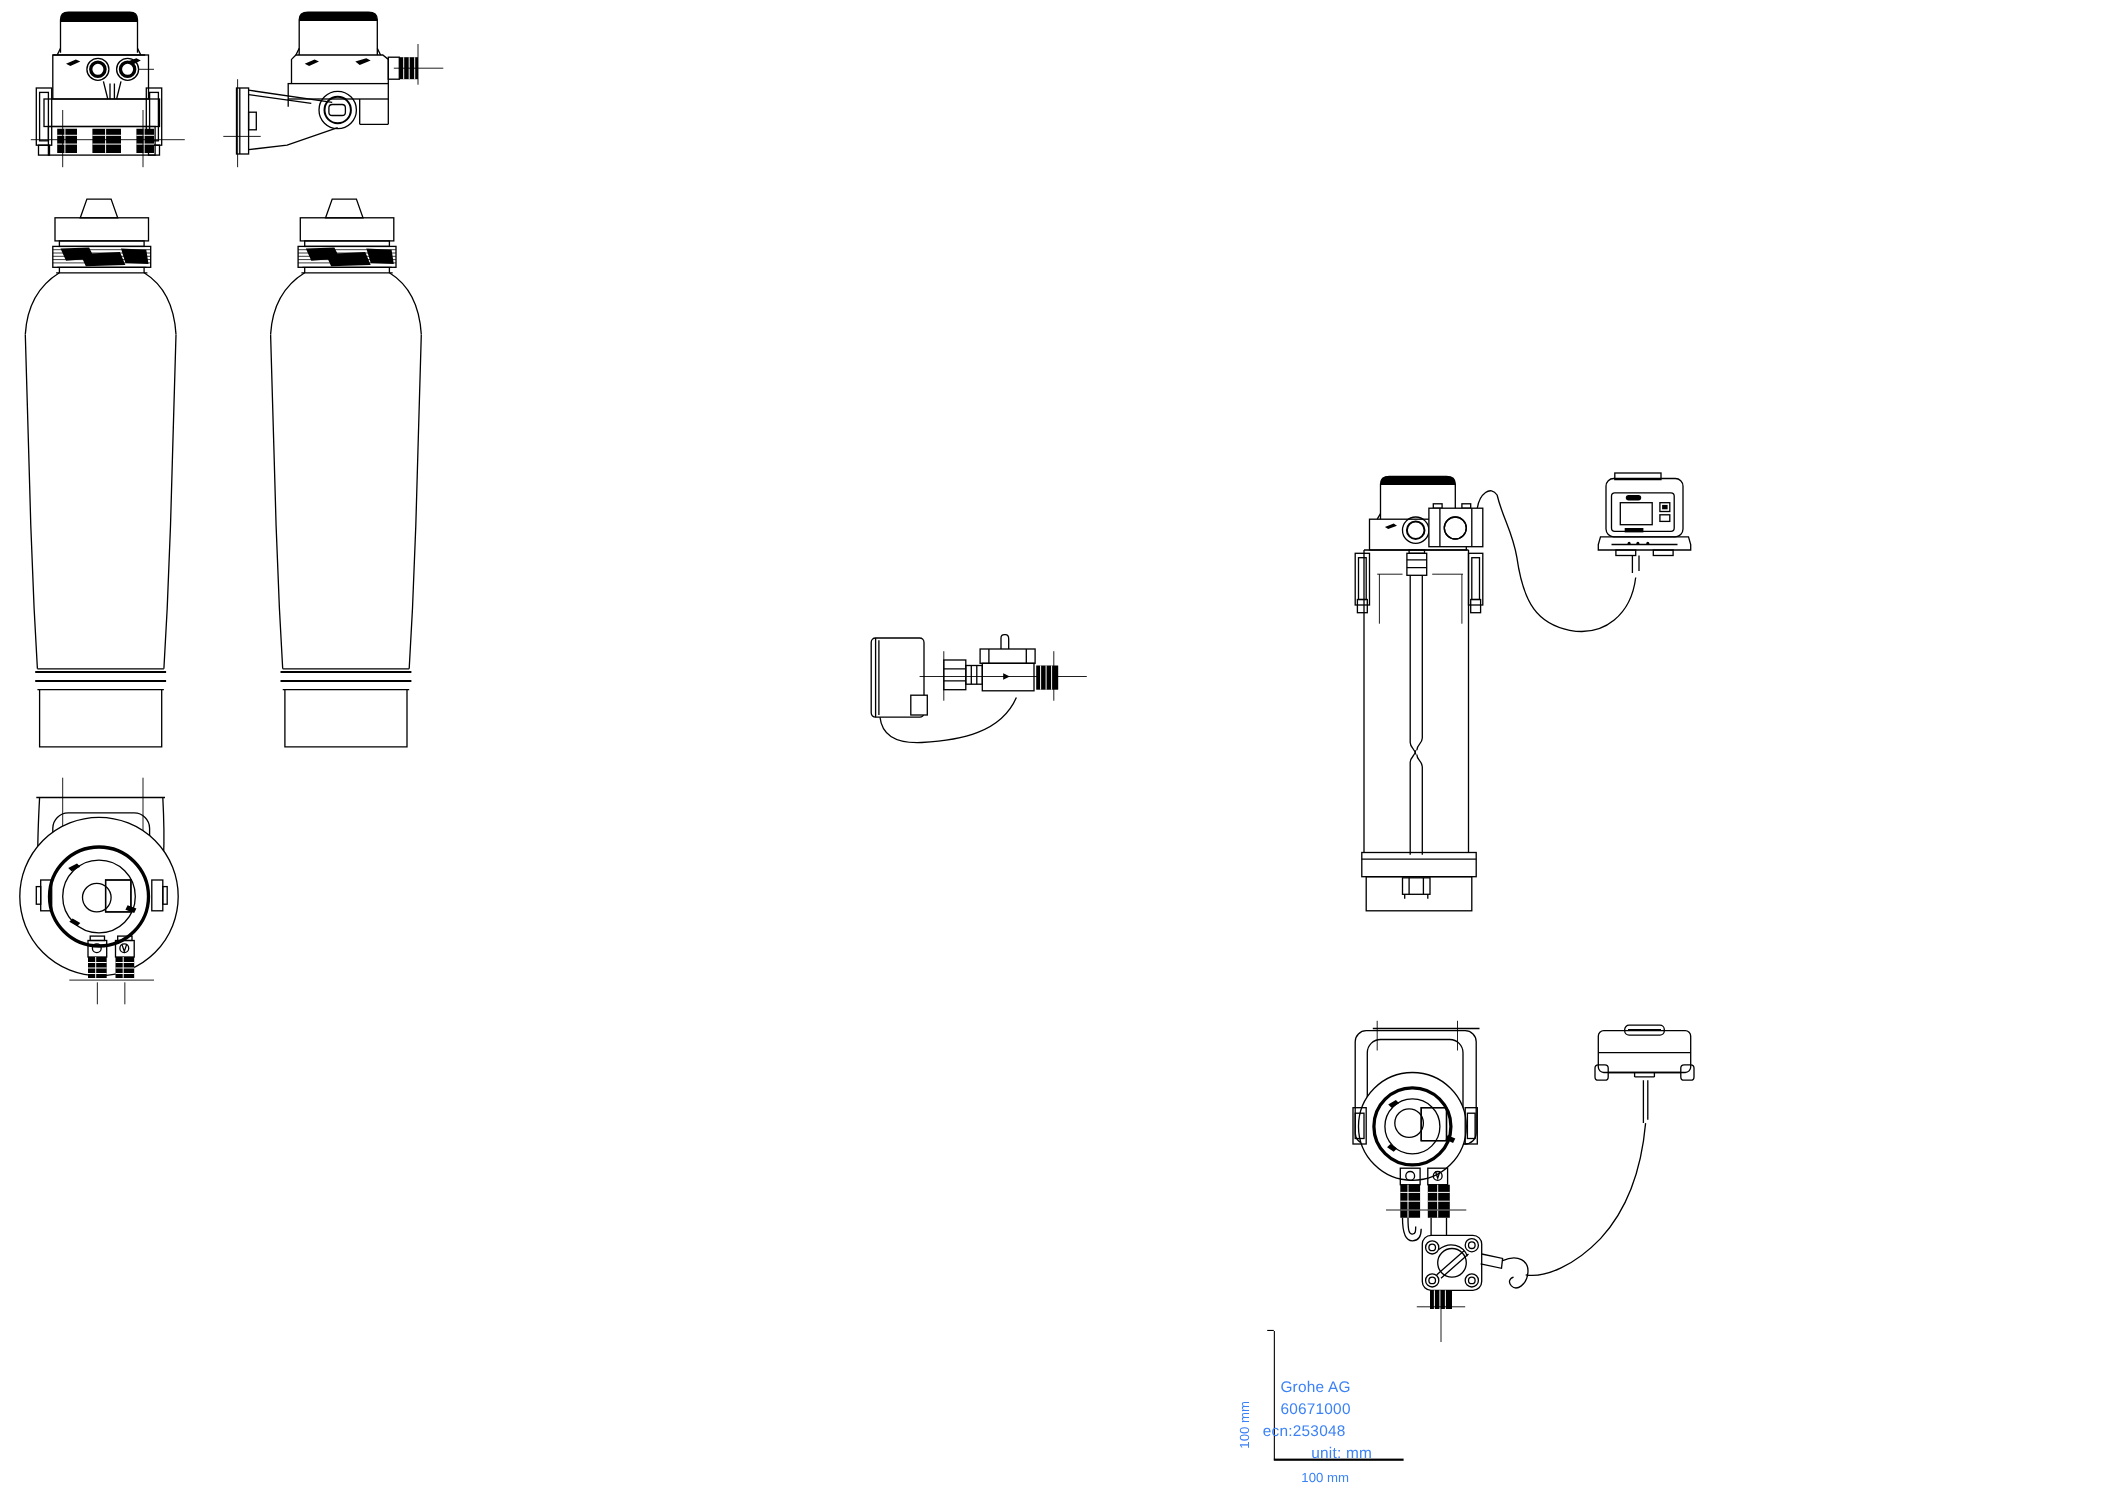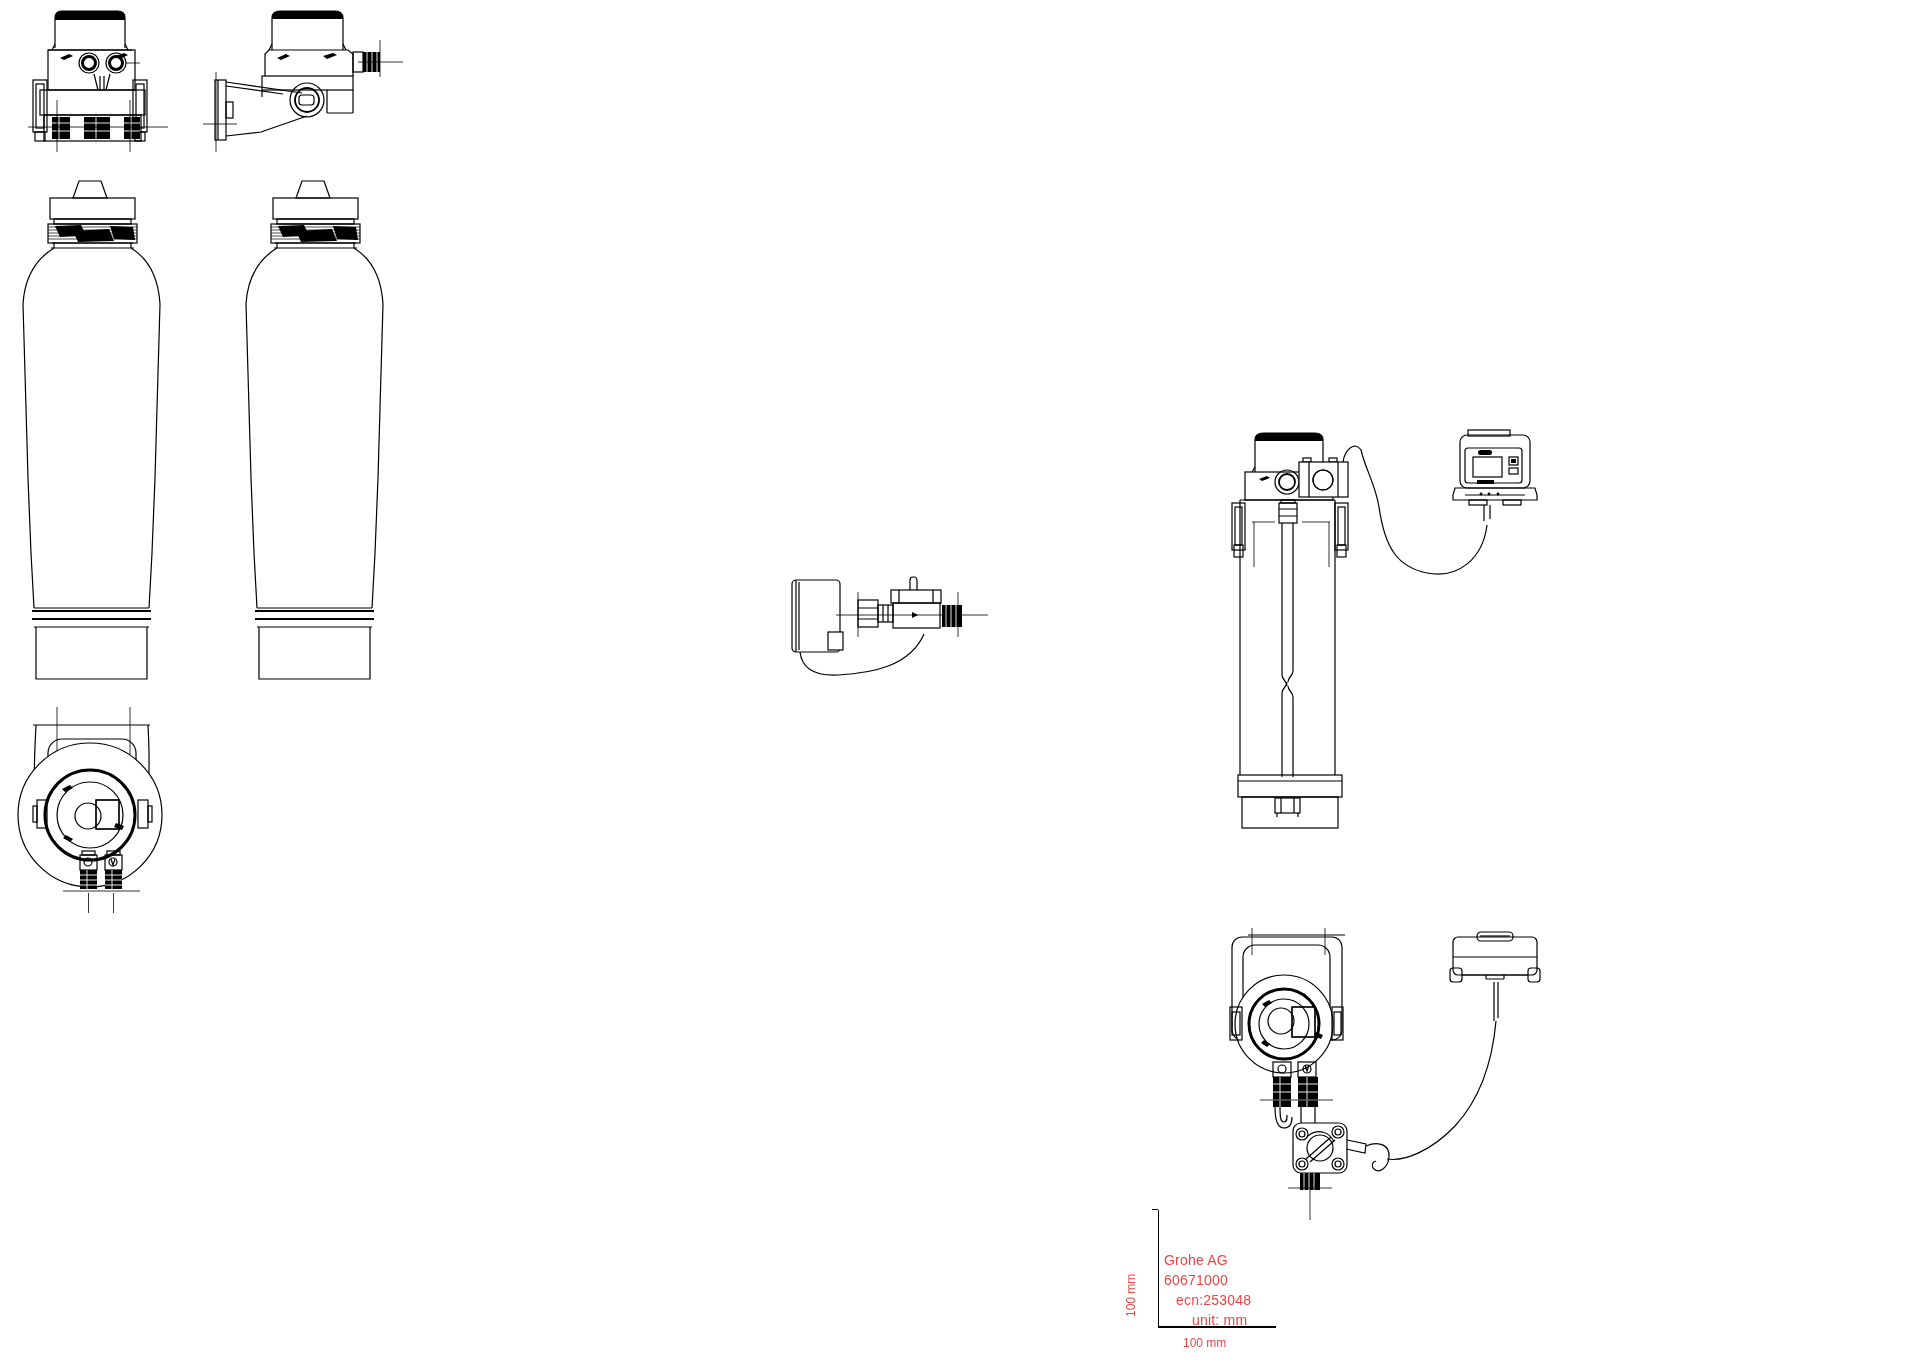--- a/index.html
+++ b/index.html
@@ -1,17 +1,17 @@
 <!DOCTYPE html>
 <html><head>
 <meta charset="utf-8">
 <style>
   html,body{margin:0;padding:0;background:#ffffff;}
   .canvas{position:relative;width:1568px;height:1365px;background:#ffffff;overflow:hidden;
-          font-family:"Liberation Sans", sans-serif;color:#ef4444;}
+          font-family:"Liberation Sans", sans-serif;color:#3b82f6;}
   .view{position:absolute;}
   svg{display:block;overflow:visible;}
   svg *{stroke:#000000;stroke-width:1.2;fill:none;stroke-linecap:butt;stroke-linejoin:miter;}
   svg .k{fill:#000000;stroke:none;}
   svg .w{fill:#ffffff;}
   svg .cl{stroke-width:0.8;}
   svg .t3{stroke-width:3;}
   svg .t2{stroke-width:1.8;}
   svg .th{stroke-width:0.7;}
   svg .wl{stroke:#ffffff;stroke-width:0.9;fill:none;}
@@ -398,19 +398,19 @@
       <path stroke-width="1.4" d="M268,93 C264,138 251,172 227,198 C204,222 177,234 159,231"></path>
     </g>
   </svg>
 
   <div>
     <div class="tb-line" style="left:1152px;top:1209px;width:6px;height:1px"></div>
     <div class="tb-line" style="left:1158px;top:1210px;width:1px;height:117px"></div>
     <div class="tb-line" style="left:1158px;top:1326px;width:118px;height:2px"></div>
     <div class="tb-text" style="left:1164px;top:1250px">Grohe AG</div>
     <div class="tb-text" style="left:1164px;top:1270px">60671000</div>
-    <div class="tb-text" style="left:1176px;top:1290px">ecn:253048</div>
+    <div class="tb-text" style="left:1148px;top:1290px">ecn:253048</div>
     <div class="tb-text" style="left:1192px;top:1310px">unit: mm</div>
     <div class="tb-vlabel" style="left:1138px;top:1303px">100 mm</div>
     <div class="tb-scale" style="left:1183px;top:1336px">100 mm</div>
   </div>
 
 </div>
 
 </body></html>

